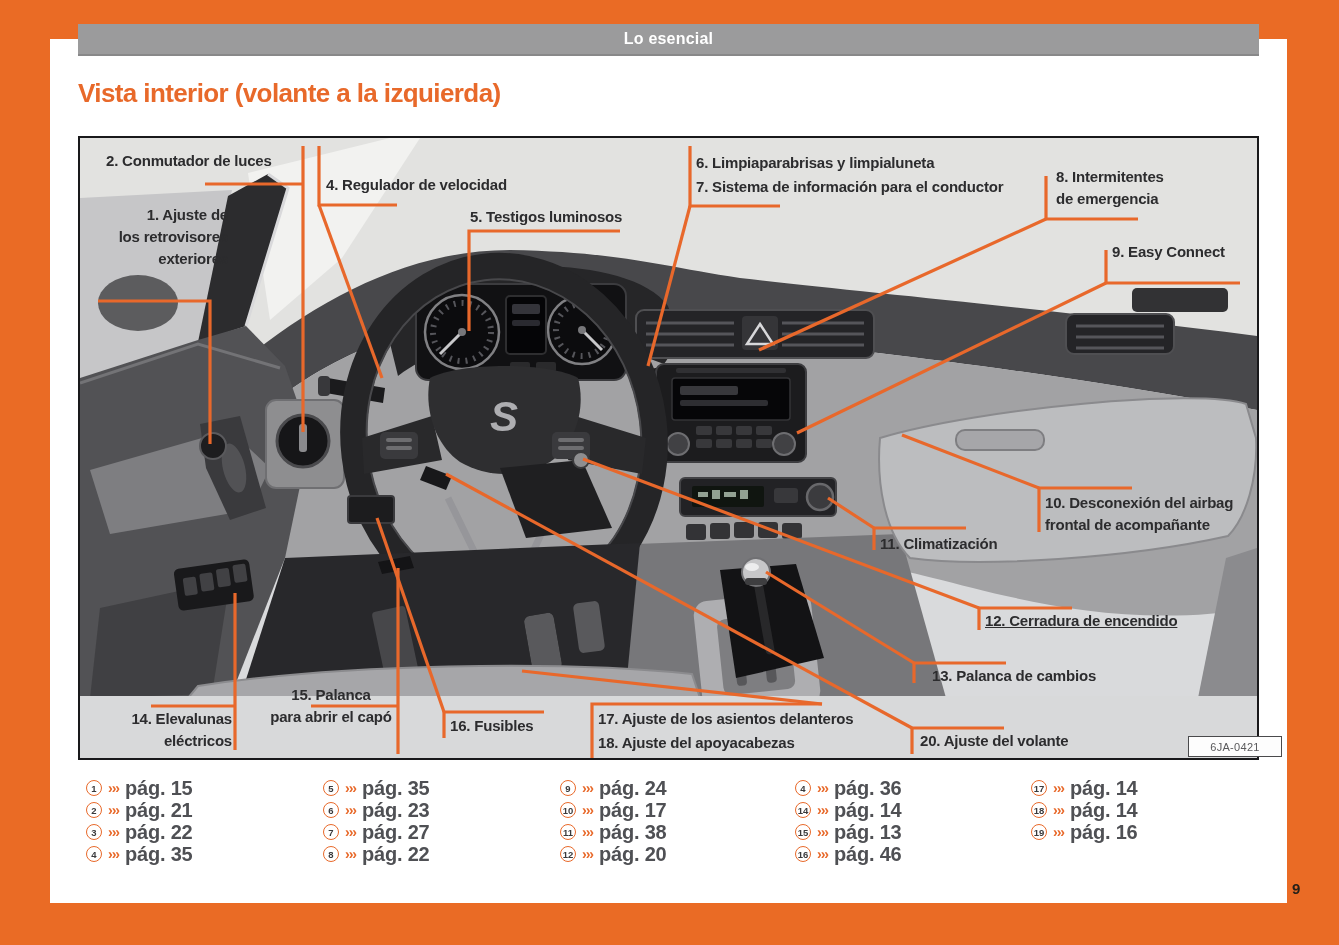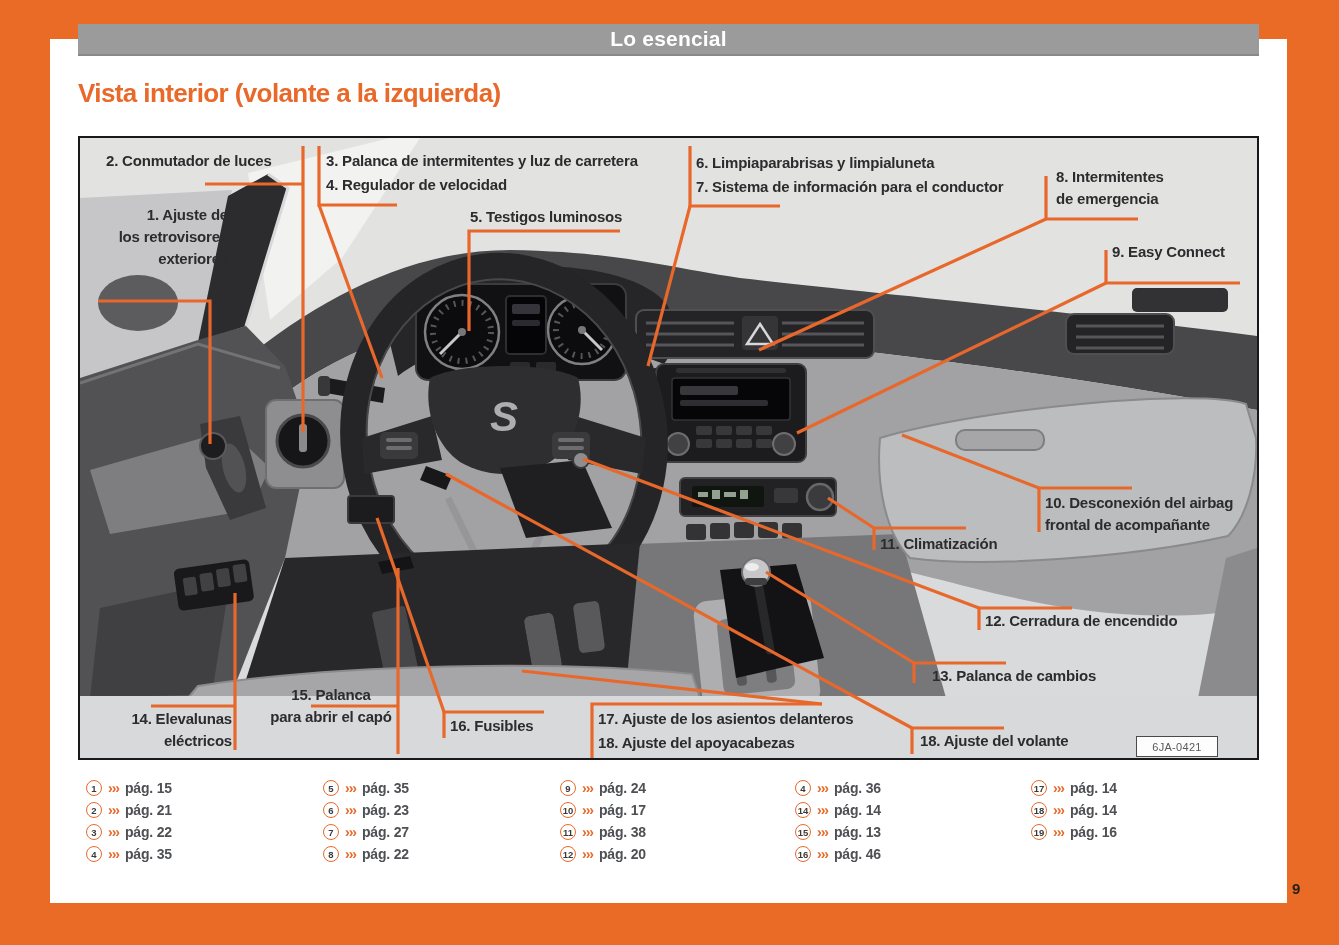--- a/index.html
+++ b/index.html
@@ -6,50 +6,50 @@
   body{
     width:1339px;height:945px;position:relative;overflow:hidden;
     background:#ea6b25;
     font-family:"Liberation Sans",sans-serif;
   }
   .page{position:absolute;left:50px;top:39px;width:1237px;height:864px;background:#ffffff;}
   .header-bar{
     position:absolute;left:78px;top:24px;width:1181px;height:30px;
     background:#9b9b9c;border-bottom:2px solid #888889;
     display:flex;align-items:center;justify-content:center;
-    color:#ffffff;font-size:21px;font-weight:bold;letter-spacing:.2px;
+    color:#ffffff;font-size:16px;font-weight:bold;letter-spacing:.2px;
   }
   .page-title{
     position:absolute;left:78px;top:78px;
     color:#e8692a;font-size:26px;font-weight:bold;letter-spacing:-.6px;
   }
   .diagram{
     position:absolute;left:78px;top:136px;width:1181px;height:624px;
     background:#d9dadc;border:2px solid #19191b;box-sizing:border-box;
   }
   .diagram svg{position:absolute;left:0;top:0;}
   .dlabel{
     position:absolute;color:#2c2c2e;font-size:15px;font-weight:bold;
     line-height:22px;letter-spacing:-.2px;white-space:pre-line;z-index:5;
   }
   .badge{
-    position:absolute;left:1056px;top:598px;width:82px;height:21px;z-index:6;
+    position:absolute;left:1108px;top:598px;width:94px;height:21px;z-index:6;
     background:#fdfdfd;border:1px solid #4a4a4c;box-sizing:border-box;
     display:flex;align-items:center;justify-content:center;
     font-size:11px;color:#5a5a5c;letter-spacing:.3px;
   }
   .refs-col{position:absolute;top:777px;z-index:3;}
   .ref-item{display:flex;align-items:center;height:22px;gap:6px;}
   .ref-circle{
     width:16px;height:16px;border:1.5px solid #e8692a;border-radius:50%;
     box-sizing:border-box;display:flex;align-items:center;justify-content:center;
     font-size:9.5px;font-weight:bold;color:#3a3a3c;background:#fff;flex:0 0 auto;
   }
   .ref-arrow{color:#e8692a;font-weight:bold;font-size:14px;letter-spacing:-1px;line-height:16px;}
-  .ref-page{color:#4f5054;font-weight:bold;font-size:14px;letter-spacing:-.2px;text-align:right;}
+  .ref-page{color:#4f5054;font-weight:bold;font-size:20px;letter-spacing:-.2px;text-align:right;}
   .page-num{position:absolute;left:1292px;top:880px;color:#262019;font-size:15px;font-weight:bold;}
 </style>
 </head>
 <body>
 
 <div class="page"></div>
 
 <div class="header-bar">
   <span>Lo esencial</span>
 </div>
@@ -271,41 +271,40 @@
       <polyline points="742,566 442,533"></polyline>
       <polyline points="832,616 832,590 924,590"></polyline>
       <polyline points="832,590 366,336"></polyline>
     </g>
   </svg>
 
   <div class="dlabel" style="left:8px;top:66px;width:140px;text-align:right;">1. Ajuste de
 los retrovisores
 exteriores</div>
   <div class="dlabel" style="left:26px;top:12px;">2. Conmutador de luces</div>
-  <div class="dlabel" style="left:246px;top:12px;">3. Palanca de intermitentes y luz de carretera</div>
   <div class="dlabel" style="left:246px;top:36px;">4. Regulador de velocidad</div>
   <div class="dlabel" style="left:390px;top:68px;">5. Testigos luminosos</div>
   <div class="dlabel" style="left:616px;top:14px;">6. Limpiaparabrisas y limpialuneta</div>
   <div class="dlabel" style="left:616px;top:38px;">7. Sistema de información para el conductor</div>
   <div class="dlabel" style="left:976px;top:28px;">8. Intermitentes
 de emergencia</div>
   <div class="dlabel" style="left:1032px;top:103px;">9. Easy Connect</div>
   <div class="dlabel" style="left:965px;top:354px;">10. Desconexión del airbag
 frontal de acompañante</div>
   <div class="dlabel" style="left:800px;top:395px;">11. Climatización</div>
-  <div class="dlabel" style="left:905px;top:472px;">12. Cerradura de encendido</div>
+  <div class="dlabel" style="left:905px;top:472px;text-decoration:underline;">12. Cerradura de encendido</div>
   <div class="dlabel" style="left:804px;top:527px;margin-left:48px;">13. Palanca de cambios</div>
   <div class="dlabel" style="left:18px;top:570px;width:134px;text-align:right;">14. Elevalunas
 eléctricos</div>
   <div class="dlabel" style="left:180px;top:546px;width:142px;text-align:center;">15. Palanca
 para abrir el capó</div>
   <div class="dlabel" style="left:370px;top:577px;">16. Fusibles</div>
   <div class="dlabel" style="left:518px;top:570px;">17. Ajuste de los asientos delanteros</div>
   <div class="dlabel" style="left:518px;top:594px;">18. Ajuste del apoyacabezas</div>
-  <div class="dlabel" style="left:840px;top:592px;">18. Ajuste del volante</div>
+  <div class="dlabel" style="left:840px;top:592px;">20. Ajuste del volante</div>
 
   <div class="badge">6JA-0421</div>
 </div>
 
 <div class="refs-col" style="left:86px;">
 
   <div class="ref-item">
     <span class="ref-circle">1</span>
     <span class="ref-arrow">›››</span>
     <span class="ref-page">pág. 15</span>

